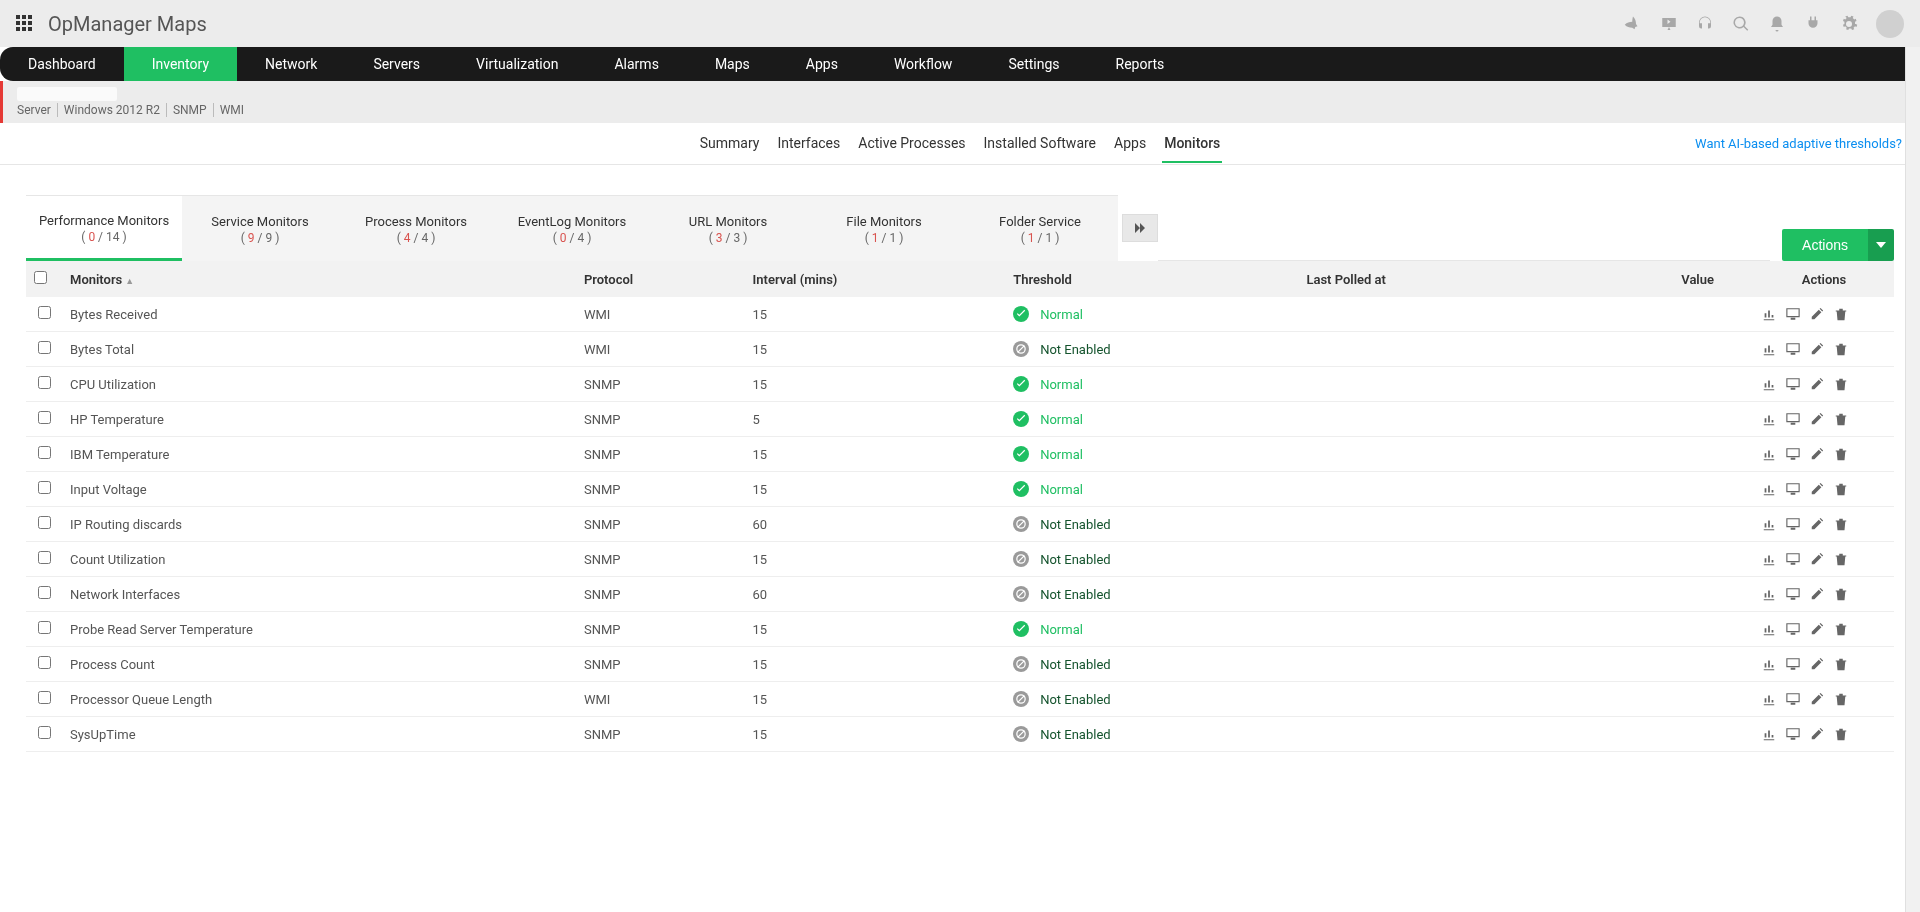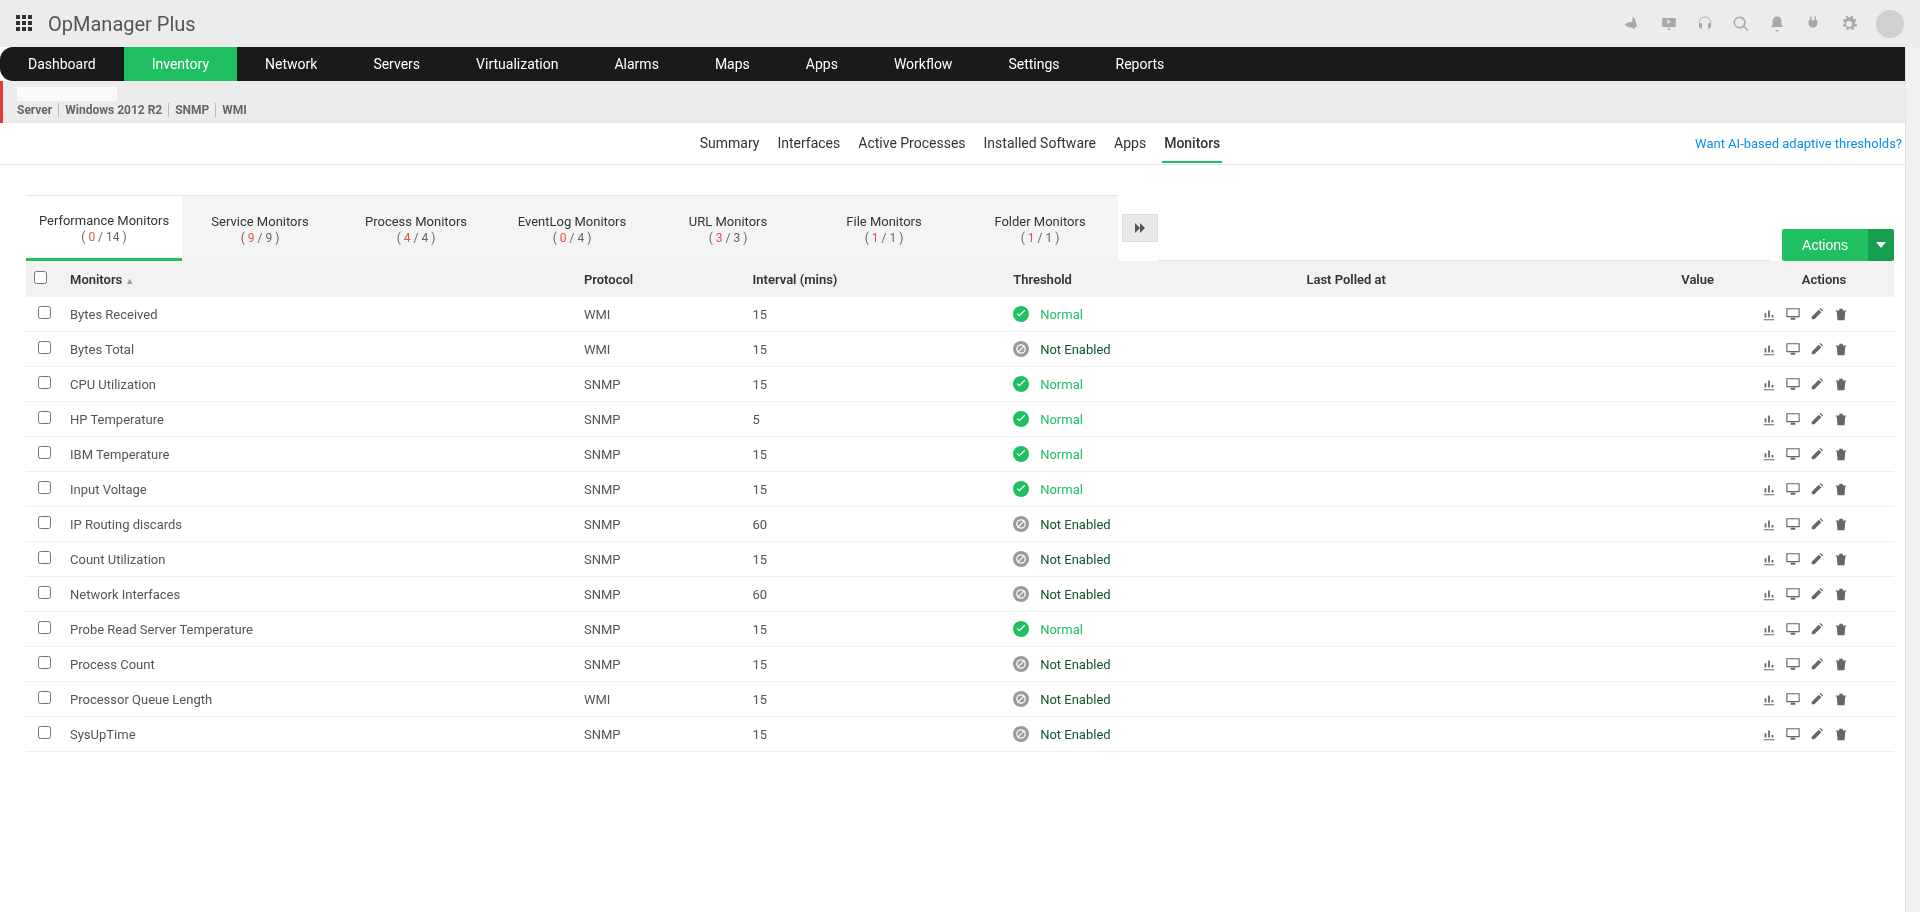--- a/index.html
+++ b/index.html
@@ -18,21 +18,21 @@
 
 .mainnav { height: 34px; background: #1a1a1a; display: flex; align-items: stretch; position: relative; border-radius: 13px; }
 .mainnav-item { color: #fff; font-size: 14px; padding: 0 28px; display: flex; align-items: center; cursor: pointer; }
 .mainnav-item.active { background: #1fbf62; }
 .mainnav-more { position: absolute; right: 10px; top: 0; bottom: 0; display: flex; align-items: center; color: #fff; cursor: pointer; }
 
 
 .crumb-strip { border-left: 3px solid #e53935; padding: 6px 0 6px 14px; background: #ececec; }
 .crumb-device { width: 100px; height: 14px; background: #fafafa; border-radius: 2px; margin-bottom: 2px; }
 .crumb-tags { font-size: 12px; color: #666; }
-.crumb-tags span { padding-right: 6px; border-right: 1px solid #bbb; margin-right: 6px; font-weight: bold; }
+.crumb-tags span { padding-right: 6px; border-right: 1px solid #bbb; margin-right: 6px; }
 .crumb-tags span:last-child { border-right: none; }
 
 
 .subtabs-wrap { border-bottom: 1px solid #e6e6e6; display: flex; align-items: center; justify-content: center; position: relative; height: 42px; }
 .subtabs { display: flex; gap: 14px; }
 .subtab { font-size: 14px; color: #333; padding: 10px 2px; cursor: pointer; border-bottom: 2px solid transparent; }
 .subtab.active { border-bottom: 2px solid #1fbf62; font-weight: 500; }
 .ai-link { position: absolute; right: 18px; color: #0a8ef0; font-size: 13px; cursor: pointer; }
 
 
@@ -80,21 +80,21 @@
       <span></span>
         <span></span>
         <span></span>
         <span></span>
         <span></span>
         <span></span>
         <span></span>
         <span></span>
         <span></span>
     </div>
-    <div class="app-title">OpManager Plus</div>
+    <div class="app-title">OpManager Maps</div>
   </div>
   <div class="topbar-right">
     <svg class="topbar-icon" viewBox="0 0 24 24">
         <path d="M12 2c3 3 4 6 4 10l2 3-3 1-1 3-3-2c-4 0-7-1-10-4 3-3 6-4 10-4 0-4 1-7 1-7z"></path>
       </svg>
     <svg class="topbar-icon" viewBox="0 0 24 24">
         <path d="M3 4h18v12H3zM10 20l2-4 2 4M10 12l4-3-4-3z"></path>
       </svg>
     <svg class="topbar-icon" viewBox="0 0 24 24">
         <path d="M12 2a8 8 0 00-8 8v5a3 3 0 003 3h1v-7H5v-1a7 7 0 0114 0v1h-3v7h1a3 3 0 003-3v-5a8 8 0 00-8-8z"></path>
@@ -175,21 +175,21 @@
         </div>
         <div class="cat-tab">
           <div>URL Monitors</div>
           <div class="cat-count">( <span class="red">3</span> / 3 )</div>
         </div>
         <div class="cat-tab">
           <div>File Monitors</div>
           <div class="cat-count">( <span class="red">1</span> / 1 )</div>
         </div>
         <div class="cat-tab">
-          <div>Folder Monitors</div>
+          <div>Folder Service</div>
           <div class="cat-count">( <span class="red">1</span> / 1 )</div>
         </div>
       </div>
     <div class="cat-expand">
       <svg width="14" height="10" viewBox="0 0 14 10" fill="#555">
           <path d="M2 0l5 5-5 5zM7 0l5 5-5 5z"></path>
         </svg>
     </div>
     <div class="cat-spacer"></div>
     <div class="actions-btn-wrap">

